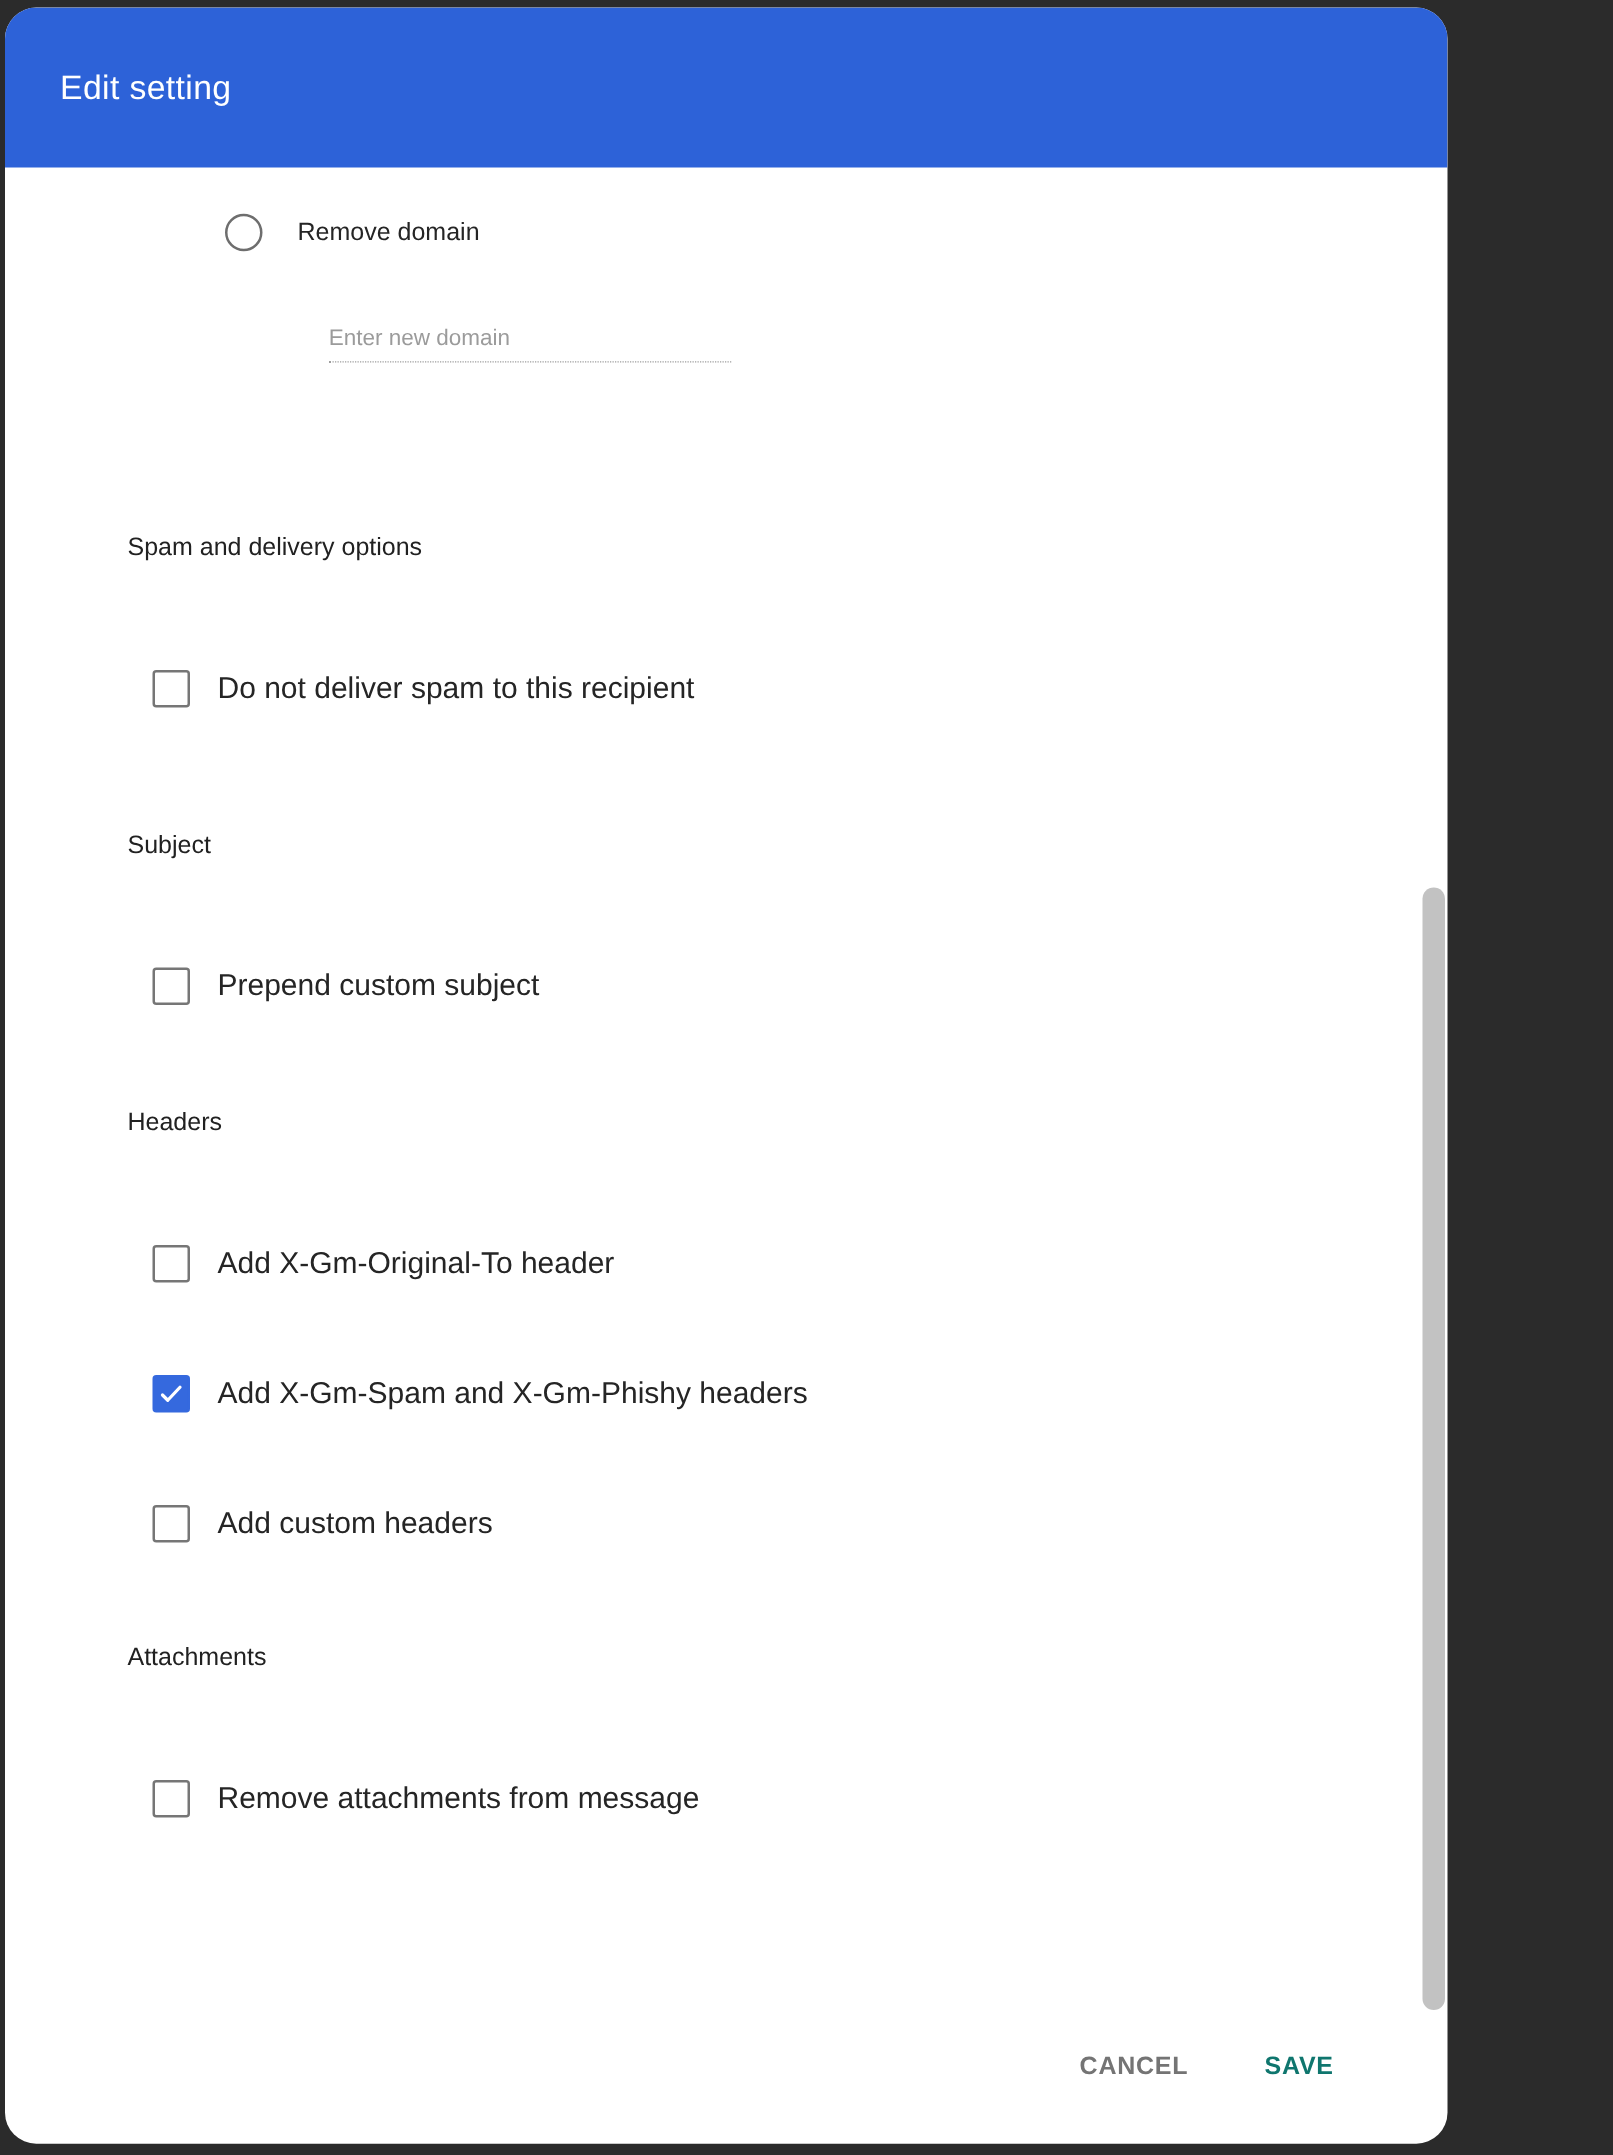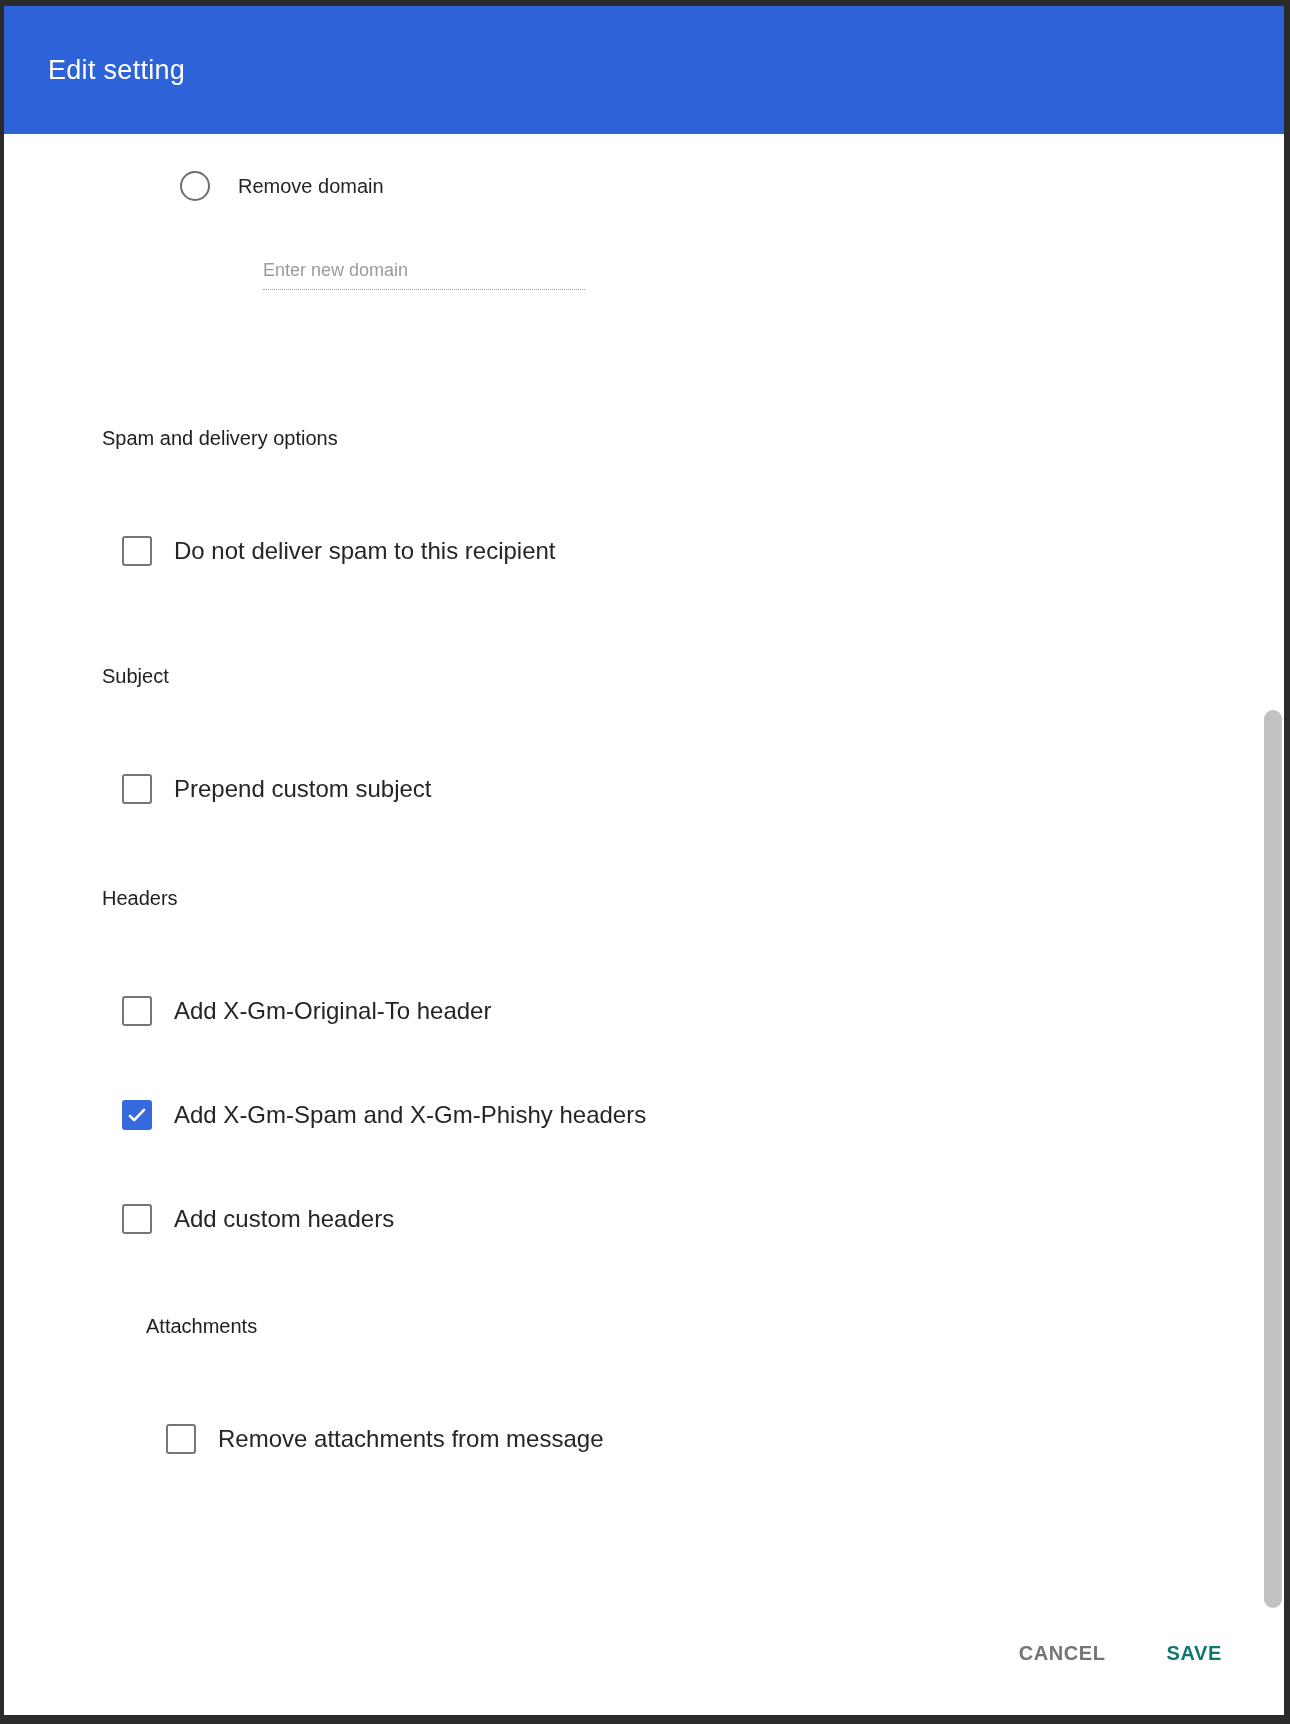--- a/index.html
+++ b/index.html
@@ -4,23 +4,24 @@
 <style>
   html,body{margin:0;padding:0;}
   body{
     width:1290px;height:1724px;
     background:#2b2b2b;
     font-family:"Liberation Sans","DejaVu Sans",sans-serif;
     overflow:hidden;position:relative;
   }
   .dialog{
     position:absolute;left:4px;top:6px;
-    width:1280px;height:1709px;
+    width:1154px;height:1709px;
     background:#ffffff;
     overflow:hidden;
+    border-radius:25px;
   }
   .dialog-header{
     height:128px;
     background:#2d62d8;
     display:flex;align-items:center;
   }
   .dialog-title{
     margin:0 0 0 44px;
     color:#ffffff;
     font-size:27px;
@@ -60,21 +61,21 @@
     font-size:18px;
     color:#000000;
     padding:20px 0 8px 0;
   }
   .domain-input::placeholder{color:#9b9b9b;opacity:1;}
   
   .section{display:flex;flex-direction:column;gap:36px;}
   #sections .section:nth-child(1){margin-top:134px;}
   #sections .section:nth-child(2){margin-top:95px;}
   #sections .section:nth-child(3){margin-top:79px;}
-  #sections .section:nth-child(4){margin-top:77px;margin-left:44px;}
+  #sections .section:nth-child(4){margin-top:77px;}
   .section-title{
     margin-left:98px;
     margin-bottom:11px;
     font-size:20px;
     line-height:28px;
     color:#212121;
   }
   .option-row{
     margin-top:36px;
     margin-left:118px;
@@ -94,21 +95,21 @@
     background:#3569de;
     border-color:#3569de;
   }
   .option-label{
     margin-left:22px;
     font-size:24px;
   }
   
   .actions{
     margin-top:178px;
-    padding-right:62px;
+    padding-right:91px;
     height:40px;
     display:flex;justify-content:flex-end;align-items:center;
     gap:61px;
   }
   .btn{
     background:none;border:none;padding:0;
     font-family:inherit;
     font-size:20px;
     font-weight:bold;
     letter-spacing:0.6px;

